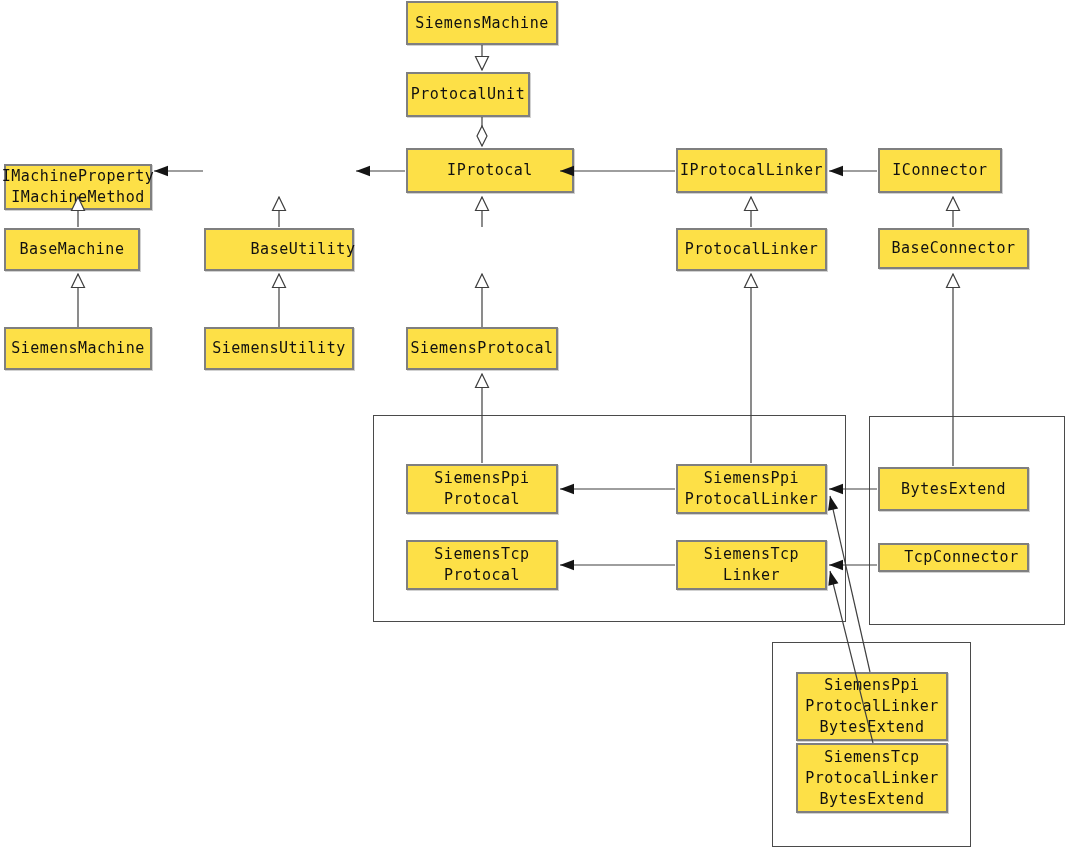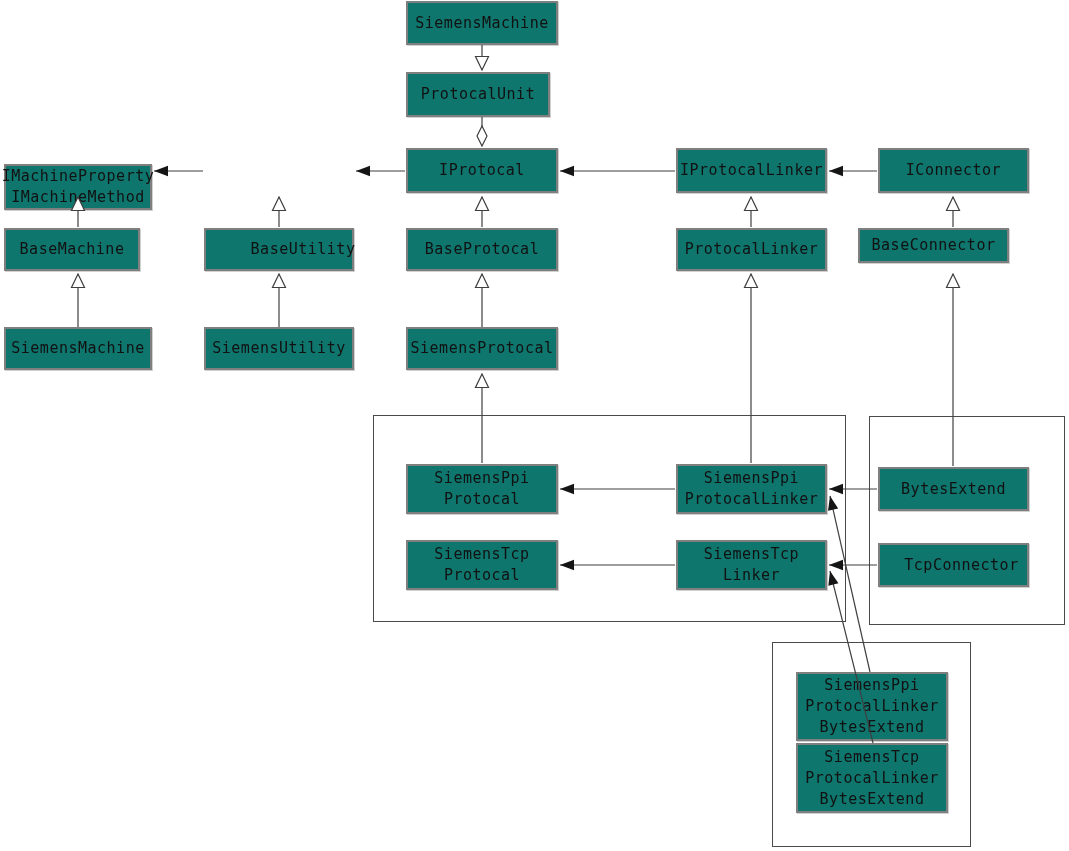--- a/index.html
+++ b/index.html
@@ -11,21 +11,21 @@
     position: relative;
     width: 1069px;
     height: 851px;
     background: #ffffff;
     font-family: "DejaVu Sans Mono", "Liberation Mono", monospace;
     overflow: hidden;
   }
   .class-box {
     position: absolute;
     box-sizing: border-box;
-    background: #0f766e;
+    background: #fde047;
     border: 2px solid #7f7f7f;
     box-shadow: 1px 1px 0 rgba(0,0,0,0.18);
     display: flex;
     align-items: center;
     justify-content: center;
     z-index: 3;
   }
   .class-box .lbl {
     white-space: pre-line;
     text-align: center;
@@ -56,59 +56,56 @@
 <div id="canvas">
 
   <div class="group-box" style="left:373px; top:415px; width:473px; height:207px;"></div>
   <div class="group-box" style="left:869px; top:416px; width:196px; height:209px;"></div>
   <div class="group-box" style="left:772px; top:642px; width:199px; height:205px;"></div>
 
   <div class="class-box" style="left:406px; top:1px; width:152px; height:44px;">
     <span class="lbl">SiemensMachine</span>
   </div>
 
-  <div class="class-box" style="left:406px; top:72px; width:144px; height:45px;">
+  <div class="class-box" style="left:406px; top:72px; width:124px; height:45px;">
     <span class="lbl">ProtocalUnit</span>
   </div>
 
   <div class="class-box" style="left:4px; top:148px; width:148px; height:46px;margin-top:16px;">
     <span class="lbl">IMachineProperty
 IMachineMethod</span>
   </div>
 
 
-  <div class="class-box" style="left:406px; top:148px; width:152px; height:45px;">
+  <div class="class-box" style="left:406px; top:148px; width:168px; height:45px;">
     <span class="lbl">IProtocal</span>
   </div>
 
   <div class="class-box" style="left:676px; top:148px; width:151px; height:45px;">
     <span class="lbl">IProtocalLinker</span>
   </div>
 
-  <div class="class-box" style="left:878px; top:148px; width:151px; height:45px;">
+  <div class="class-box" style="left:878px; top:148px; width:124px; height:45px;">
     <span class="lbl">IConnector</span>
   </div>
 
   <div class="class-box" style="left:4px; top:228px; width:136px; height:43px;">
     <span class="lbl">BaseMachine</span>
   </div>
 
   <div class="class-box" style="left:204px; top:228px; width:150px; height:43px;padding-left:48px;">
     <span class="lbl">BaseUtility</span>
   </div>
 
-  <div class="class-box" style="left:406px; top:228px; width:152px; height:43px;">
-    <span class="lbl">BaseProtocal</span>
-  </div>
 
   <div class="class-box" style="left:676px; top:228px; width:151px; height:43px;">
     <span class="lbl">ProtocalLinker</span>
   </div>
 
-  <div class="class-box" style="left:858px; top:228px; width:151px; height:35px;">
+  <div class="class-box" style="left:878px; top:228px; width:151px; height:41px;">
     <span class="lbl">BaseConnector</span>
   </div>
 
   <div class="class-box" style="left:4px; top:327px; width:148px; height:43px;">
     <span class="lbl">SiemensMachine</span>
   </div>
 
   <div class="class-box" style="left:204px; top:327px; width:150px; height:43px;">
     <span class="lbl">SiemensUtility</span>
   </div>
@@ -134,21 +131,21 @@
 
   <div class="class-box" style="left:676px; top:540px; width:151px; height:50px;">
     <span class="lbl">SiemensTcp
 Linker</span>
   </div>
 
   <div class="class-box" style="left:878px; top:467px; width:151px; height:44px;">
     <span class="lbl">BytesExtend</span>
   </div>
 
-  <div class="class-box" style="left:878px; top:543px; width:151px; height:44px;padding-left:16px;">
+  <div class="class-box" style="left:878px; top:543px; width:151px; height:29px;padding-left:16px;">
     <span class="lbl">TcpConnector</span>
   </div>
 
   <div class="class-box" style="left:796px; top:672px; width:152px; height:69px;">
     <span class="lbl">SiemensPpi
 ProtocalLinker
 BytesExtend</span>
   </div>
 
   <div class="class-box" style="left:796px; top:743px; width:152px; height:70px;">

